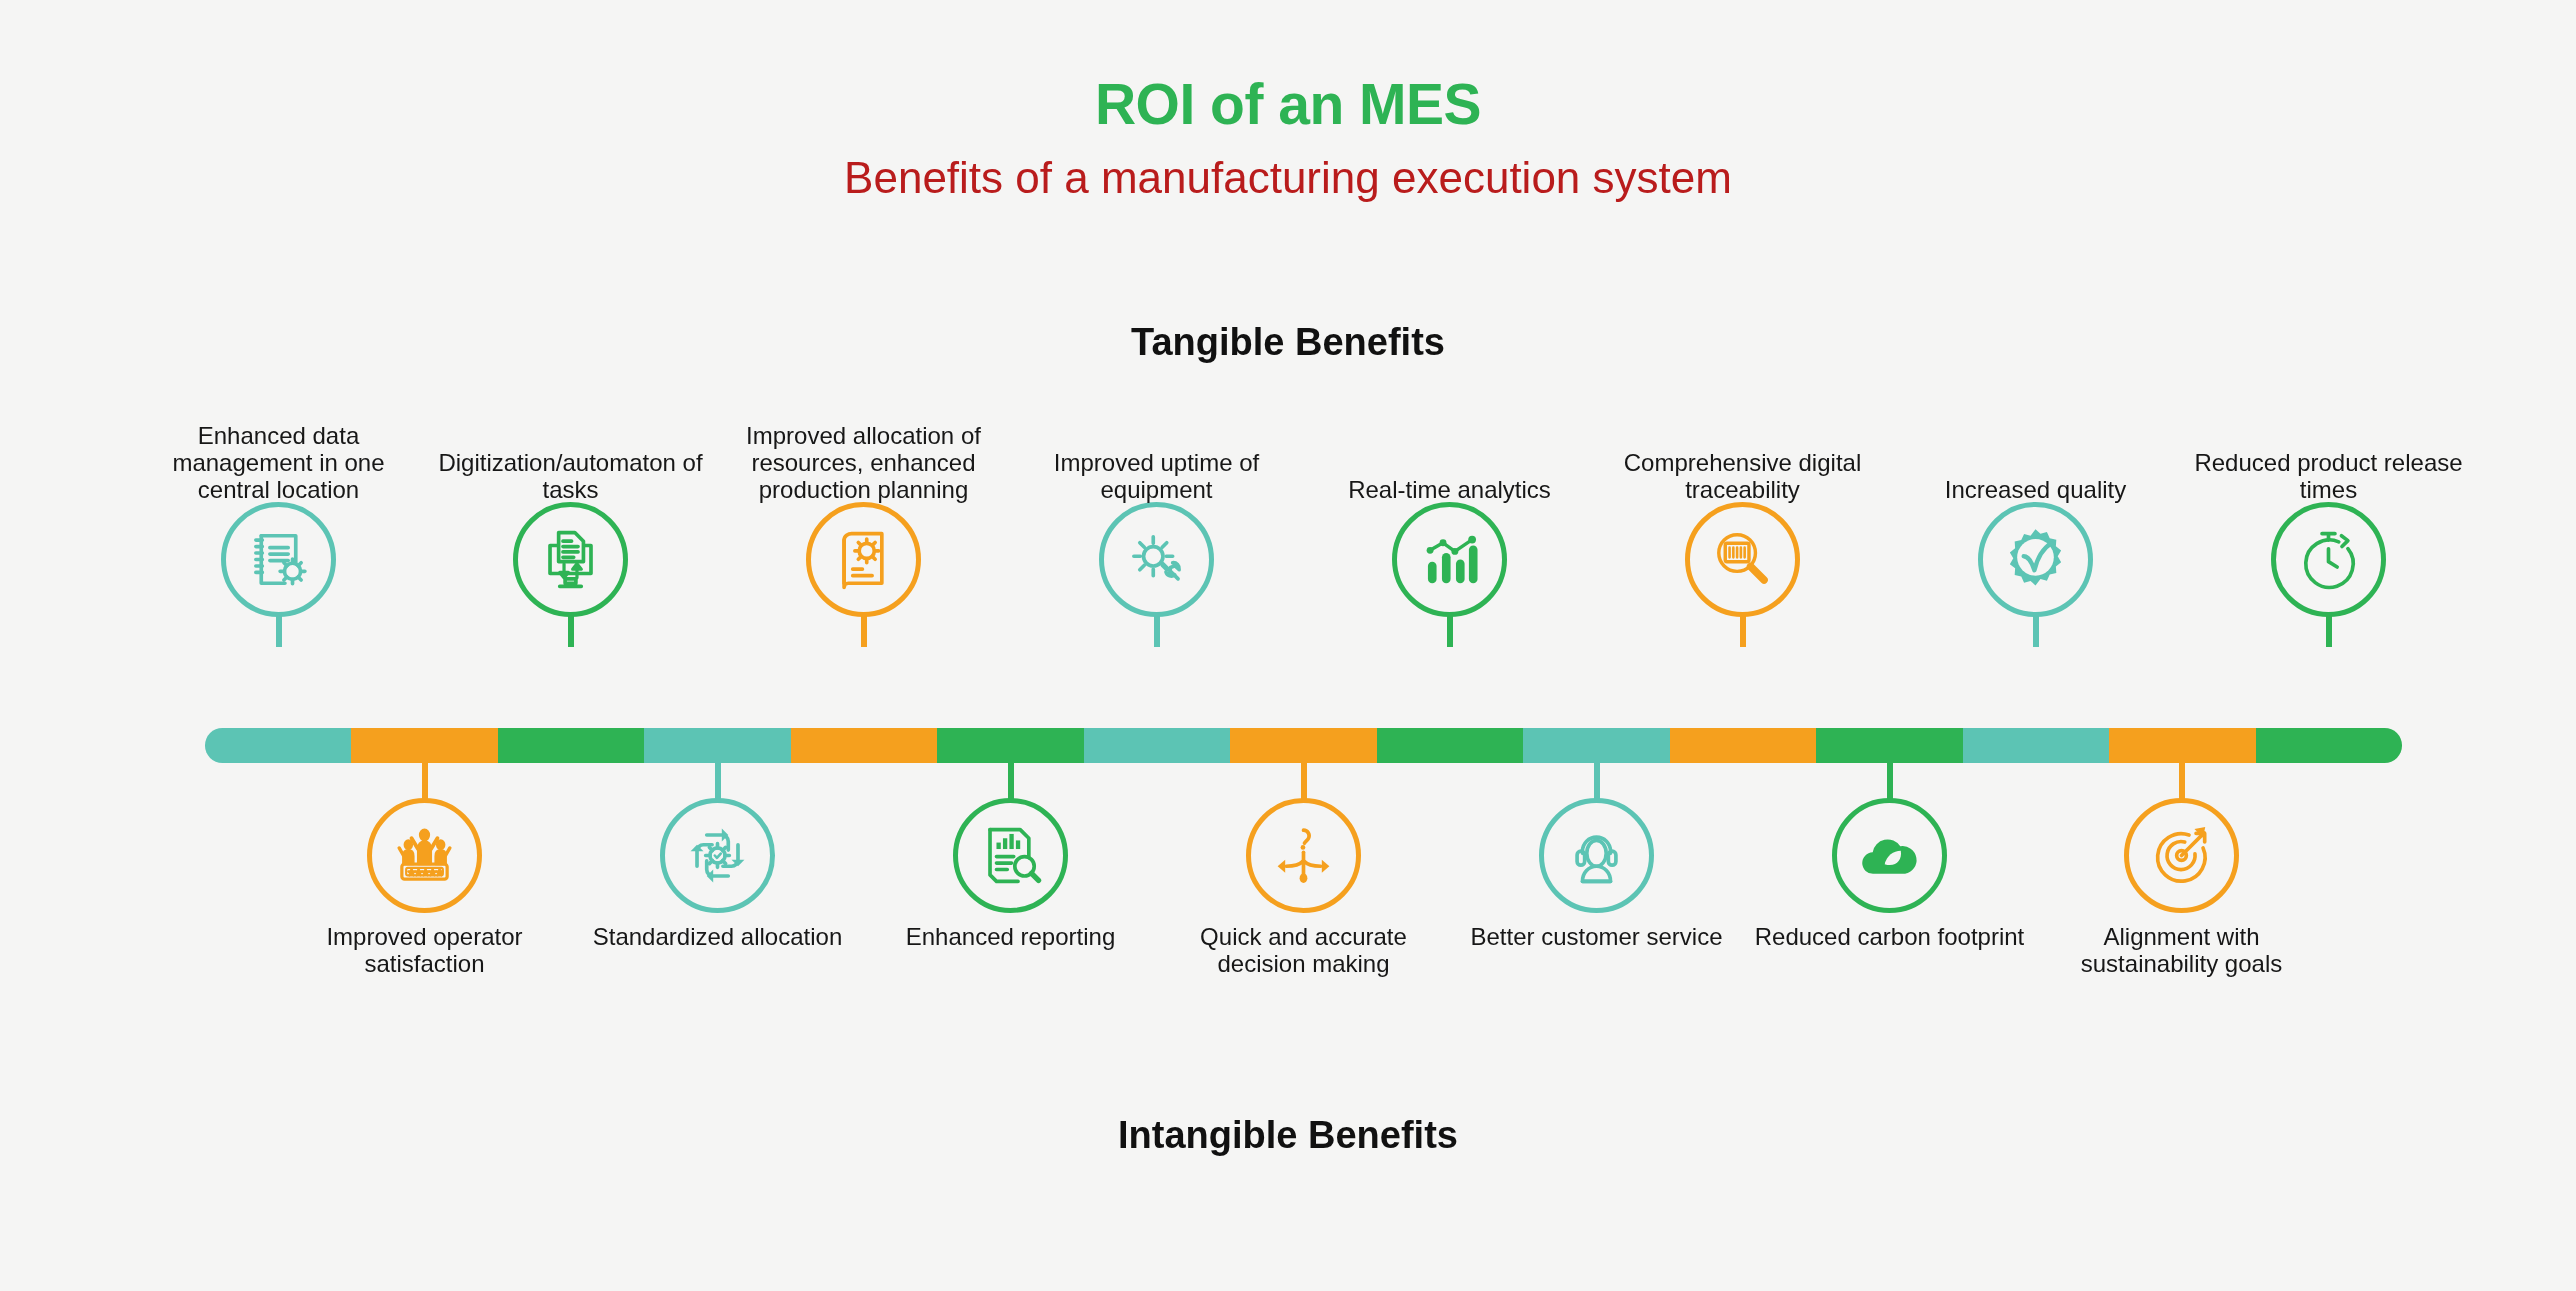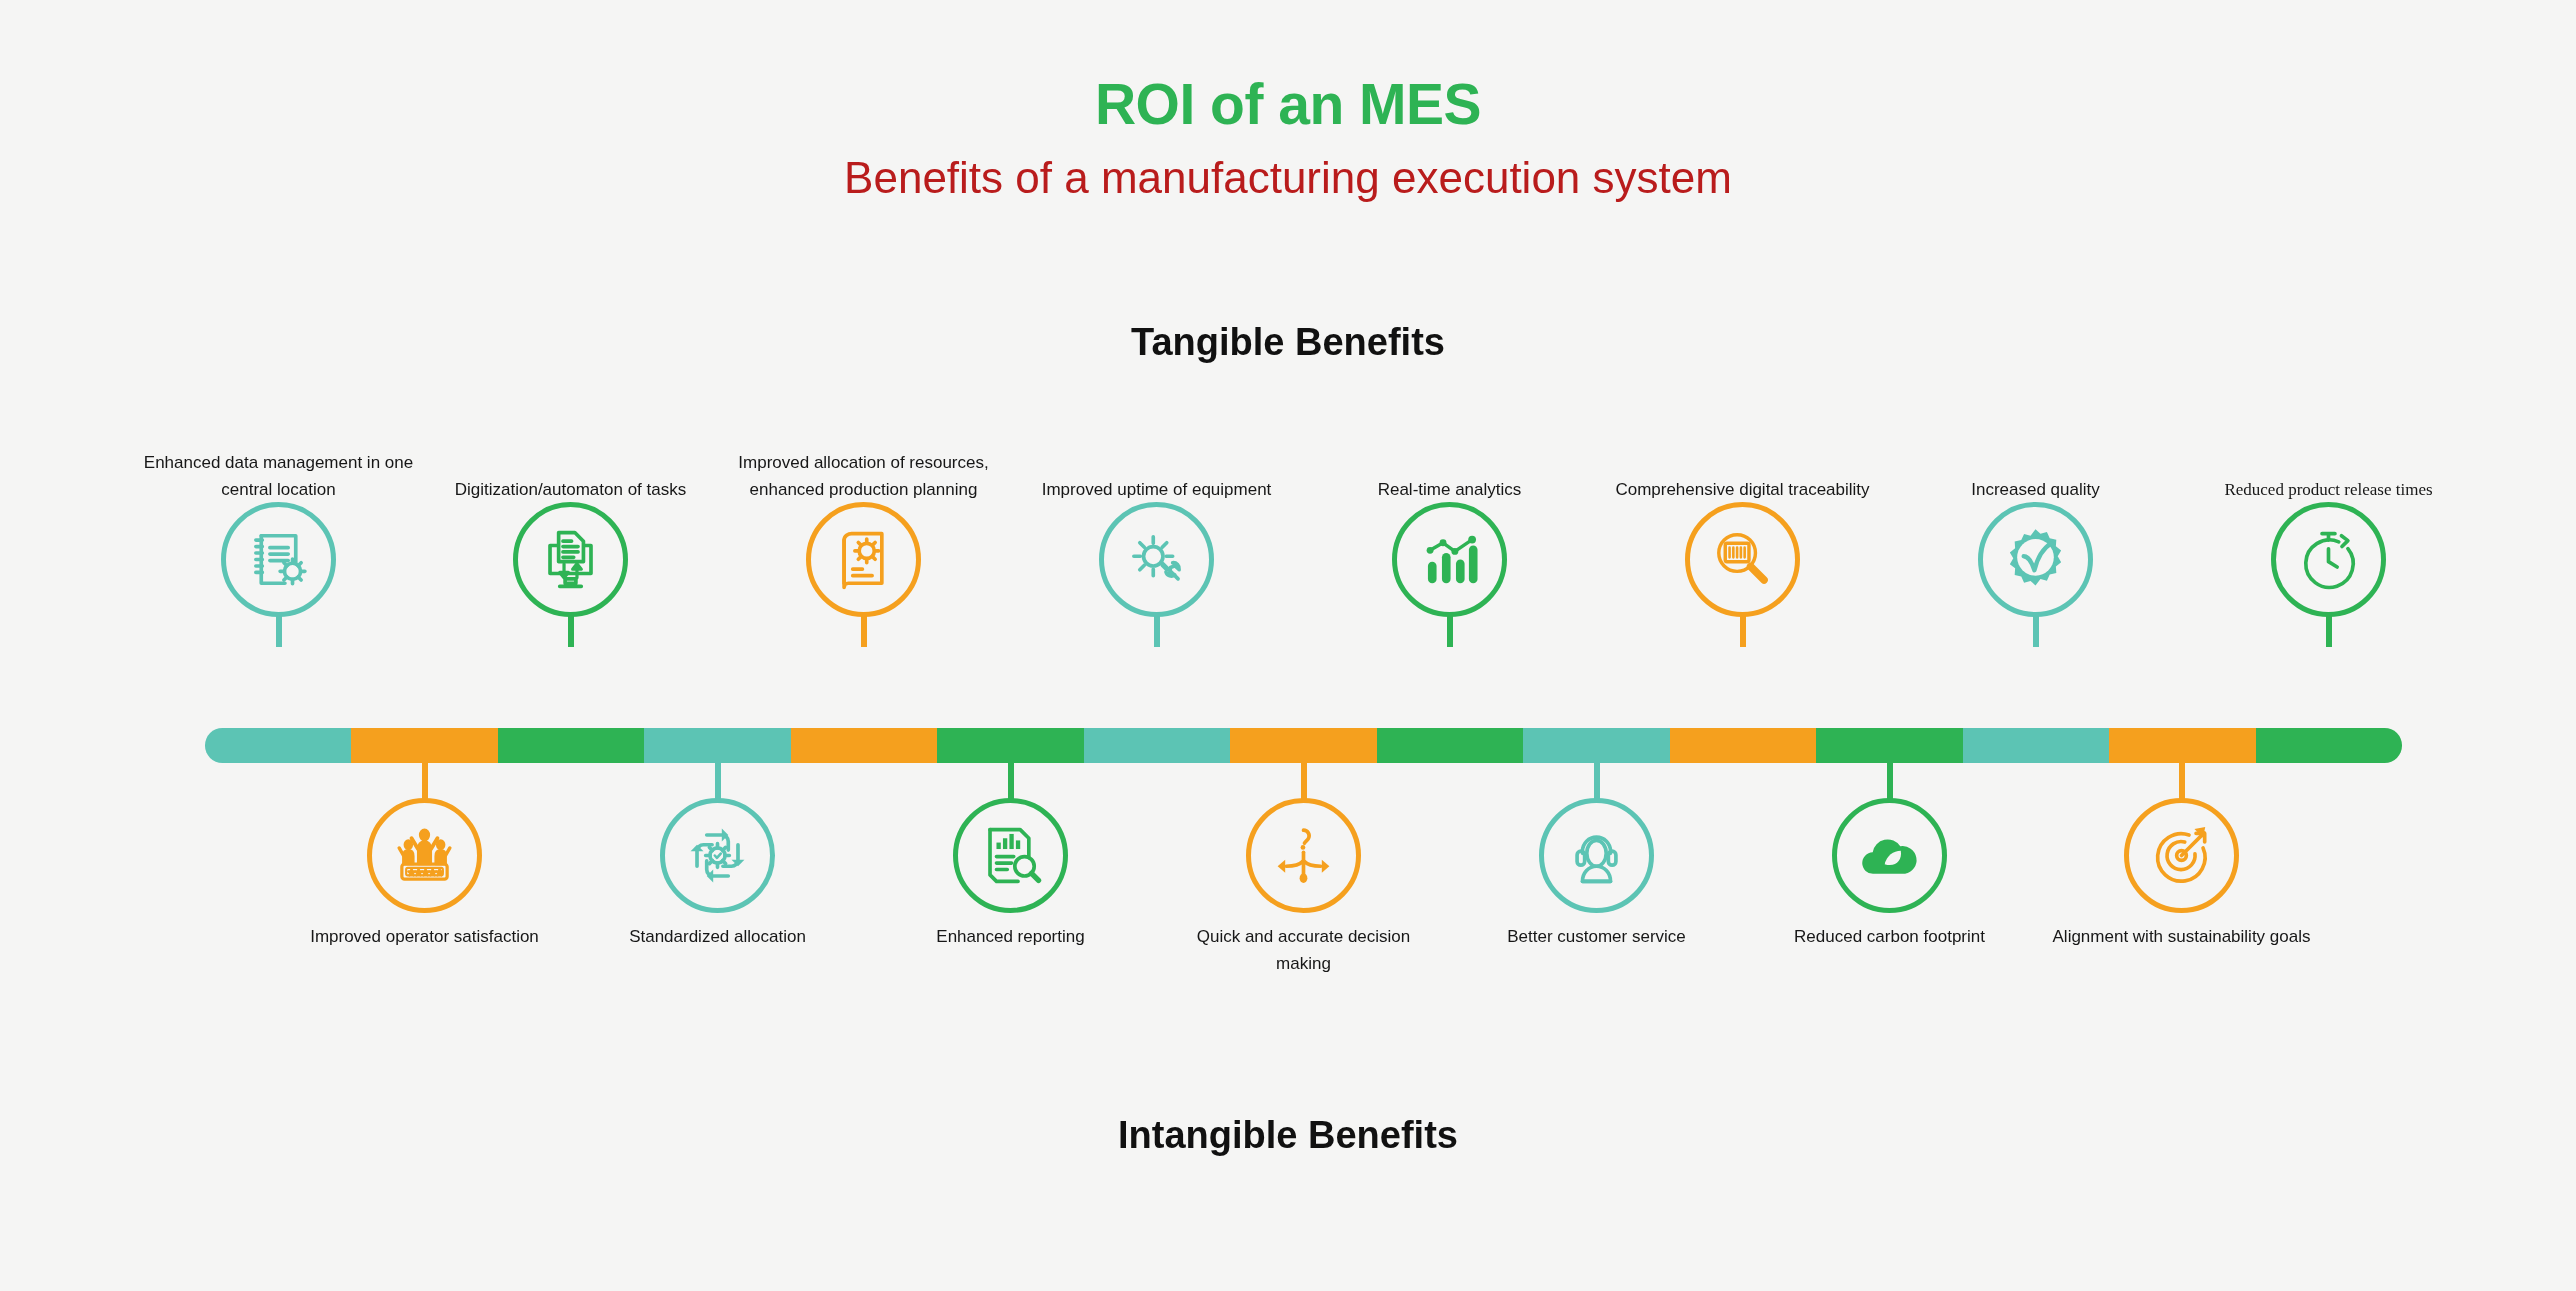--- a/index.html
+++ b/index.html
@@ -59,21 +59,21 @@
     display:flex;align-items:center;justify-content:center;
   }
   .node .stem{
     position:absolute;
     width:6.4px;left:134px;
   }
   .node .label{
     position:absolute;
     left:0;width:273px;
     text-align:center;
-    font-size:17px;
+    font-size:24px;
     line-height:27px;
     color:#171717;
   }
 
   
   .node.top .circle{top:51px;}
   .node.top .stem{top:160px;height:36px;}
   .node.top .label{bottom:auto;}
 
   
@@ -223,21 +223,21 @@
         <div class="circle" style="border-color: rgb(46, 179, 84); color: rgb(46, 179, 84);">
           <span style="color: rgb(46, 179, 84); line-height: 0;">
             <svg class="icon" viewBox="0 0 64 64" fill="none" stroke="currentColor" stroke-width="3.4" stroke-linecap="round" stroke-linejoin="round">
 <path d="M50 22a22 22 0 1 1-8.5-6.4"></path>
 <path d="M44 10l6 4.5-5.5 5.5"></path>
 <path d="M26 8h12M32 8v6"></path>
 <path d="M32 22v12l8 5"></path>
 </svg>
           </span>
         </div>
-        <div class="label" style="top: auto; height: auto; display: block; flex-direction: column; justify-content: flex-end; transform: translateY(0px); bottom: 149px; font-family: Liberation Serif, serif;">Reduced product release times</div>
+        <div class="label" style="top: auto; height: auto; display: block; flex-direction: column; justify-content: flex-end; transform: translateY(0px); bottom: 149px;">Reduced product release times</div>
       </div>
     </div>
   <div id="bot-nodes">
       <div class="node bot" style="left: 288px; top: 763px; height: 237px;">
         <div class="stem" style="background: rgb(245, 160, 30);"></div>
         <div class="circle" style="border-color: rgb(245, 160, 30); color: rgb(245, 160, 30);">
           <span style="color: rgb(245, 160, 30); line-height: 0;">
             <svg class="icon" viewBox="0 0 64 64" fill="currentColor" stroke="currentColor" stroke-width="2" stroke-linecap="round" stroke-linejoin="round">
 <ellipse cx="32" cy="13" rx="4.2" ry="5"></ellipse>
 <path d="M32 19c-4 0-6 3-6 7v14h12V26c0-4-2-7-6-7z"></path>

